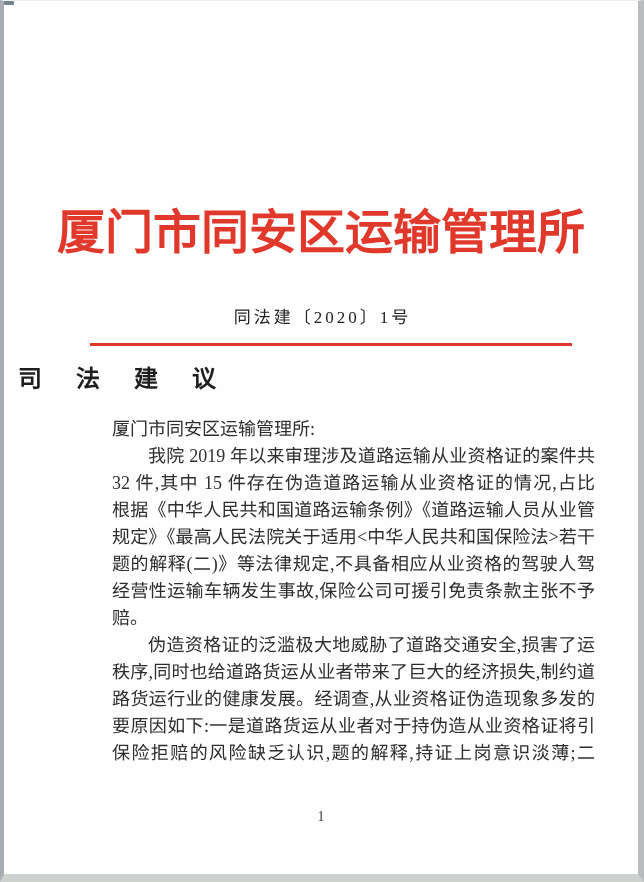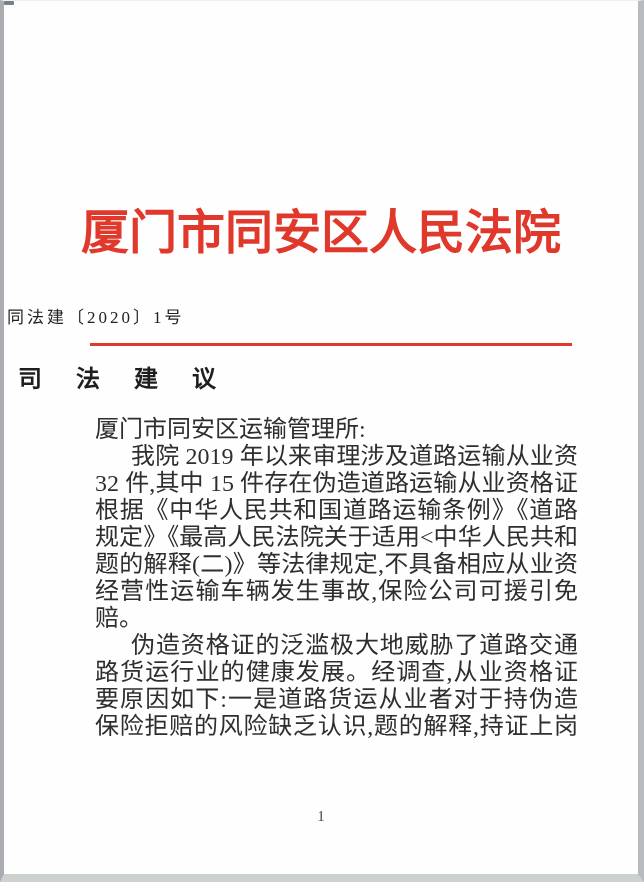--- a/index.html
+++ b/index.html
@@ -41,20 +41,21 @@
     line-height: 72px;
     font-weight: bold;
     color: var(--accent-red, #e0392c);
     white-space: nowrap;
   }
   .doc-number {
     position: absolute;
     top: 304px;
     left: 0;
     width: 100%;
+    text-align: center;
     font-size: 17px;
     line-height: 26px;
     letter-spacing: 3px;
     text-indent: 3px;
     color: #222222;
     font-family: Liberation Serif, serif;
   }
   .red-rule {
     position: absolute;
     top: 342px;
@@ -71,23 +72,23 @@
     font-size: 24px;
     line-height: 36px;
     font-weight: bold;
     letter-spacing: 14px;
     text-indent: 14px;
     color: #1e1e1e;
   }
   .body-text {
     position: absolute;
     top: 415px;
-    left: 91px;
+    left: 108px;
     width: 483px;
-    font-size: 24px;
+    font-size: 18px;
     color: #2e2e2e;
   }
   .line {
     height: 27px;
     line-height: 27px;
     text-align: justify;
     white-space: nowrap;
   }
   .line.fill {
     text-align-last: justify;
@@ -108,38 +109,39 @@
     color: #3a3a3a;
   }
 </style>
 </head>
 <body>
 
 <div class="scan-page">
 
   <div class="scan-speck"></div>
 
-  <div class="court-title">厦门市同安区人民法院</div>
+  <div class="court-title">厦门市同安区运输管理所</div>
 
   <div class="doc-number">同法建〔2020〕1号</div>
 
   <div class="red-rule"></div>
 
   <div class="doc-title">司 法 建 议</div>
 
   <div class="body-text">
     <div class="line">厦门市同安区运输管理所:</div>
     <div class="line indent fill">我院 2019 年以来审理涉及道路运输从业资格证的案件共计</div>
     <div class="line fill">32 件,其中 15 件存在伪造道路运输从业资格证的情况,占比 47%。</div>
     <div class="line fill">根据《中华人民共和国道路运输条例》《道路运输人员从业管理</div>
     <div class="line fill">规定》《最高人民法院关于适用&lt;中华人民共和国保险法&gt;若干问</div>
     <div class="line fill">题的解释(二)》等法律规定,不具备相应从业资格的驾驶人驾驶</div>
     <div class="line fill">经营性运输车辆发生事故,保险公司可援引免责条款主张不予理</div>
     <div class="line">赔。</div>
     <div class="line indent fill">伪造资格证的泛滥极大地威胁了道路交通安全,损害了运管</div>
+    <div class="line fill">秩序,同时也给道路货运从业者带来了巨大的经济损失,制约道</div>
     <div class="line fill">路货运行业的健康发展。经调查,从业资格证伪造现象多发的主</div>
     <div class="line fill">要原因如下:一是道路货运从业者对于持伪造从业资格证将引发</div>
     <div class="line fill">保险拒赔的风险缺乏认识,题的解释,持证上岗意识淡薄;二</div>
   </div>
 
   <div class="page-number">1</div>
 
 </div>
 
 </body></html>

